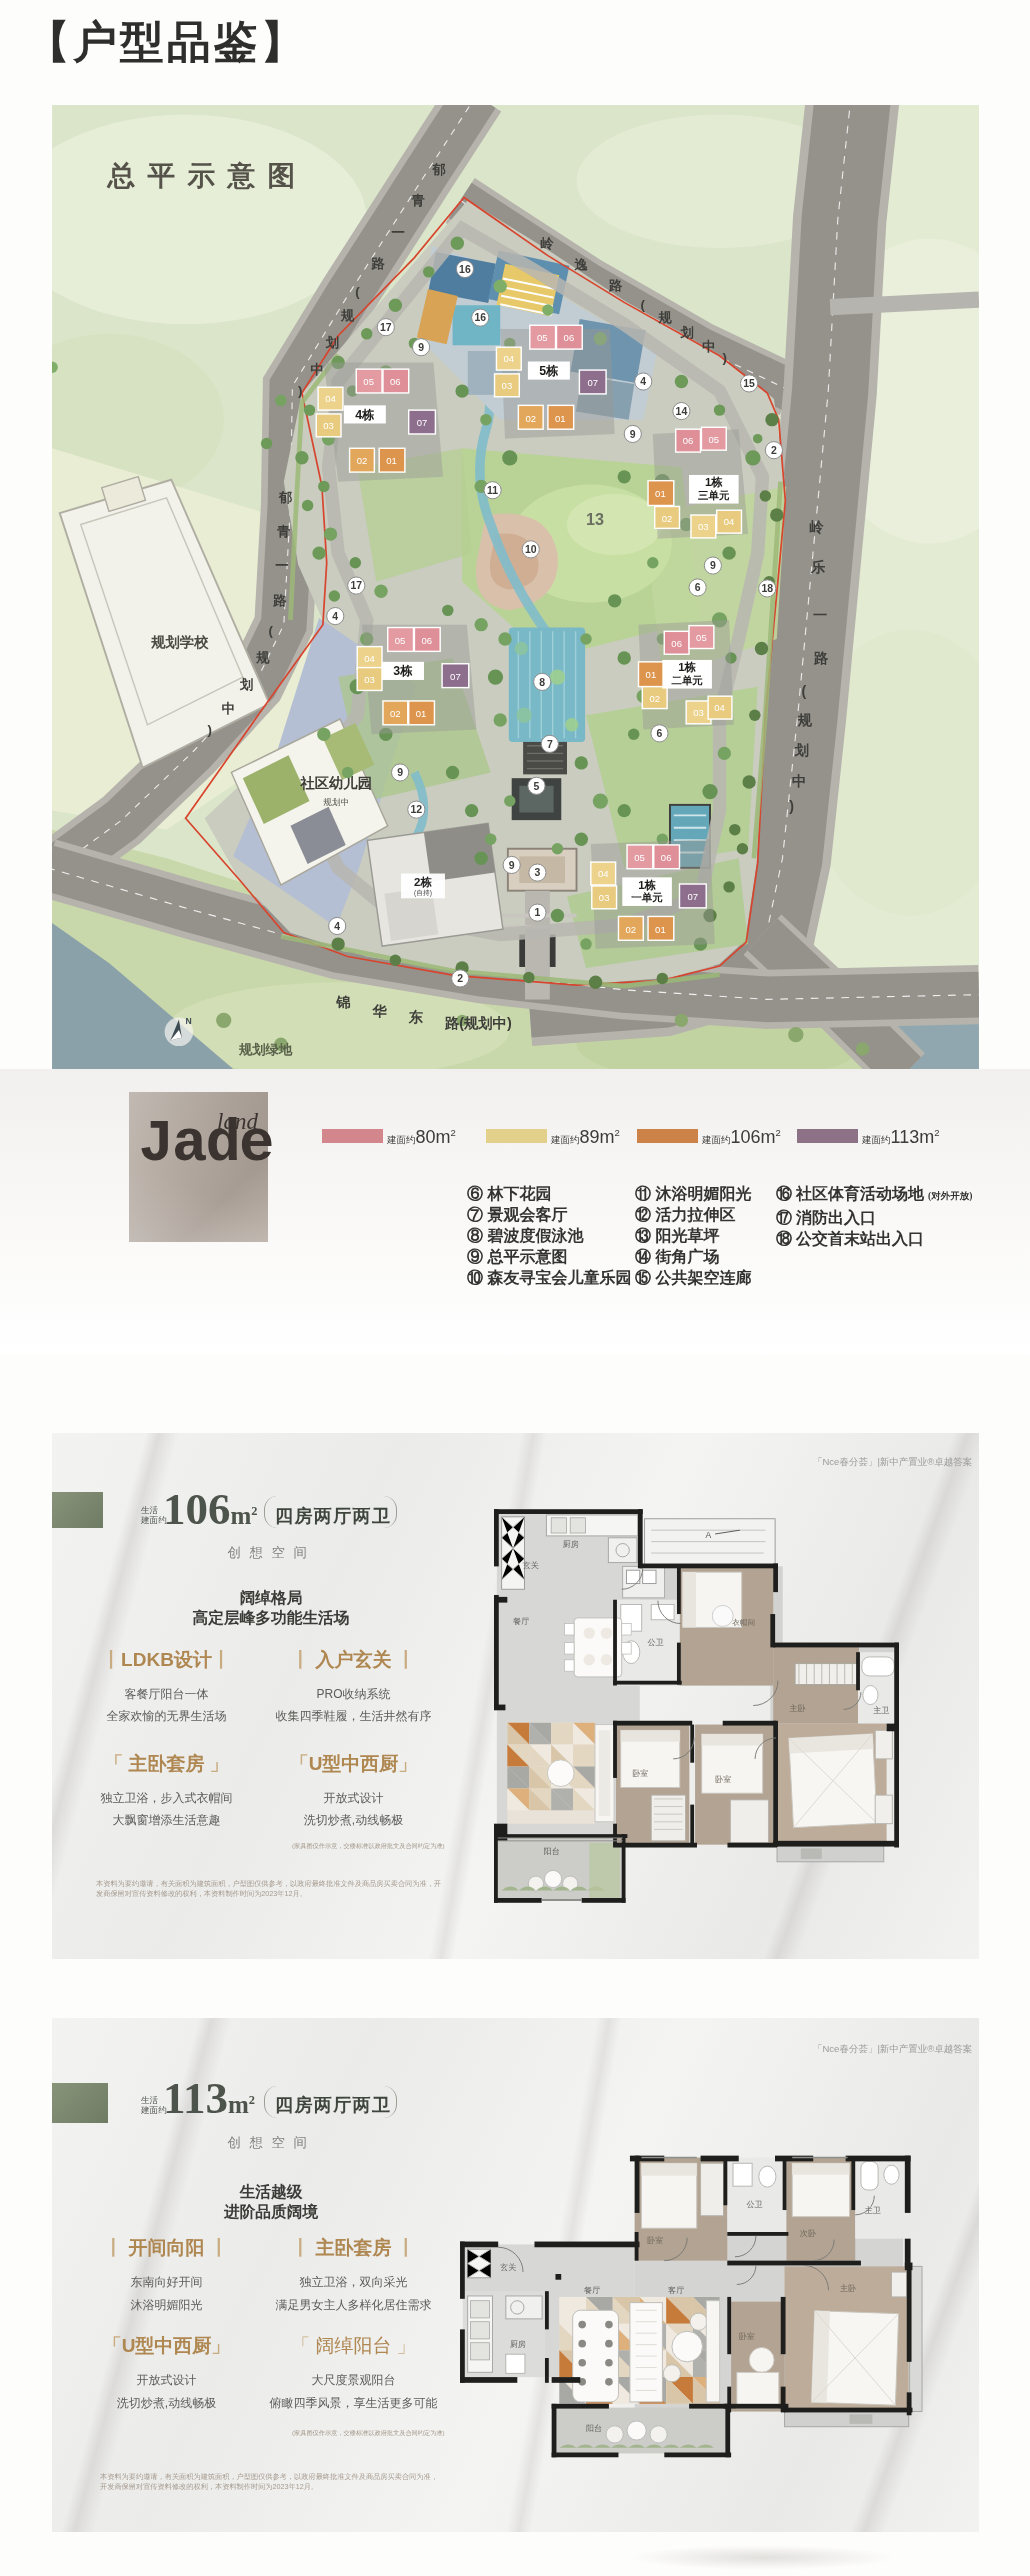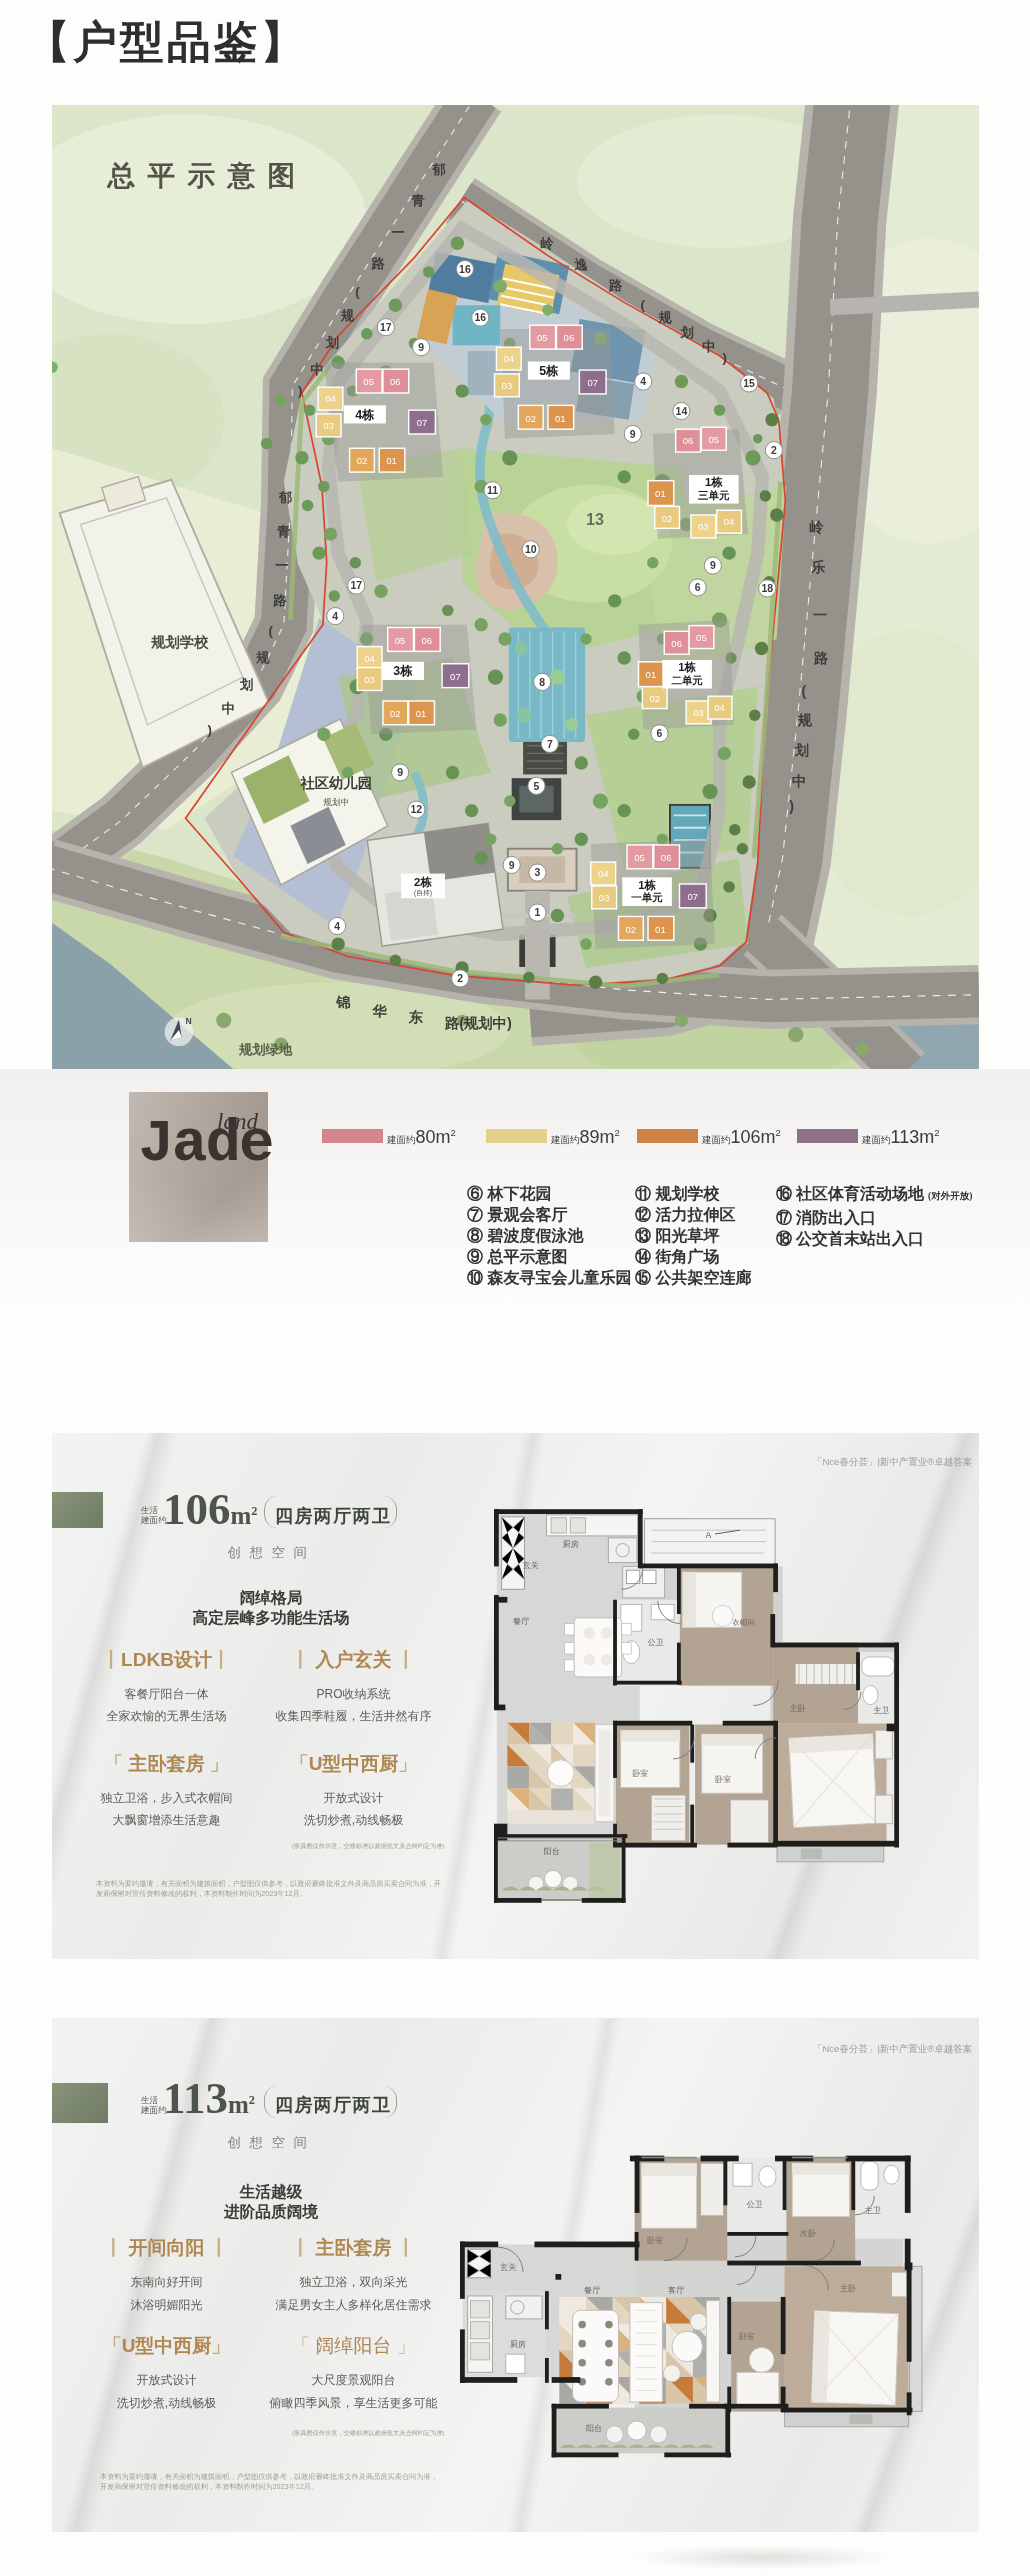--- a/index.html
+++ b/index.html
@@ -565,21 +565,21 @@
 
   <div class="abs" style="left:467px;top:114px;font-size:16px;font-weight:bold;color:#333331;line-height:21px;white-space:nowrap;">
     <div>⑥ 林下花园</div>
     <div>⑦ 景观会客厅</div>
     <div>⑧ 碧波度假泳池</div>
     <div>⑨ 总平示意图</div>
     <div>⑩ 森友寻宝会儿童乐园</div>
   </div>
 
   <div class="abs" style="left:635px;top:114px;font-size:16px;font-weight:bold;color:#333331;line-height:21px;white-space:nowrap;">
-    <div>⑪ 规划学校</div>
+    <div>⑪ 沐浴明媚阳光</div>
     <div>⑫ 活力拉伸区</div>
     <div>⑬ 阳光草坪</div>
     <div>⑭ 街角广场</div>
     <div>⑮ 公共架空连廊</div>
   </div>
 
   <div class="abs" style="left:776px;top:114px;font-size:16px;font-weight:bold;color:#333331;line-height:21px;white-space:nowrap;font-family:Liberation Serif, serif;">
     <div>⑯ 社区体育活动场地 <span style="font-size:9.5px;">(对外开放)</span></div>
     <div>⑰ 消防出入口</div>
     <div>⑱ 公交首末站出入口</div>

